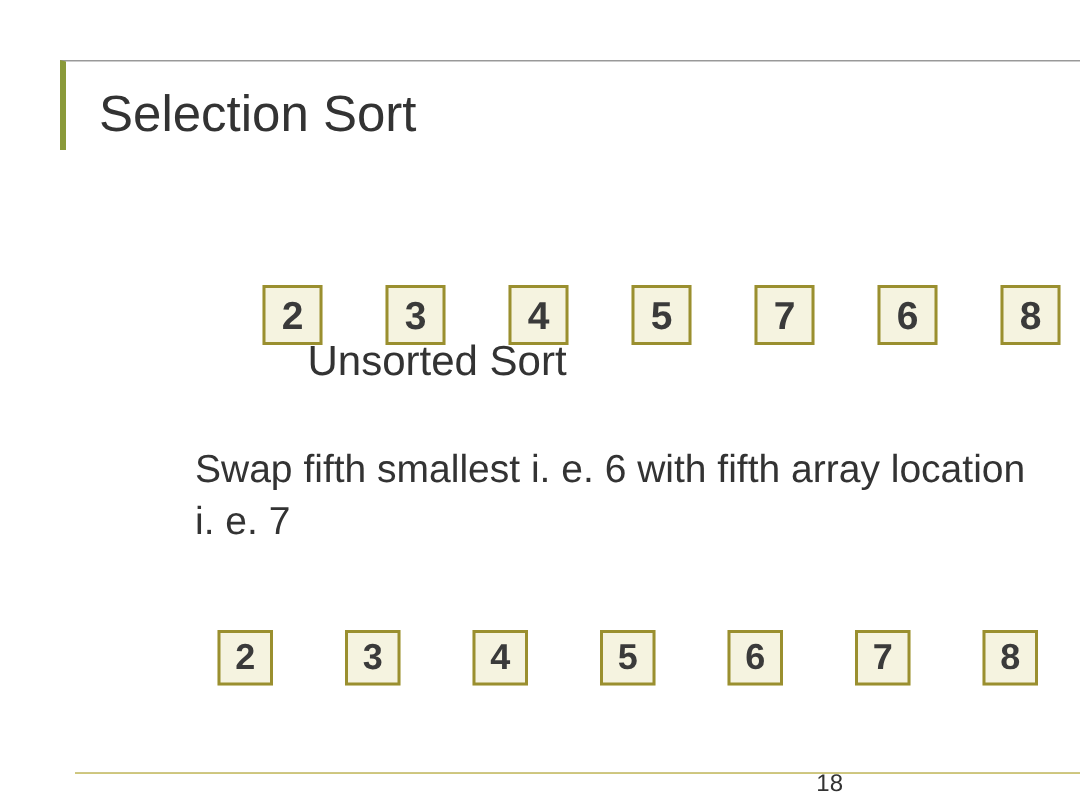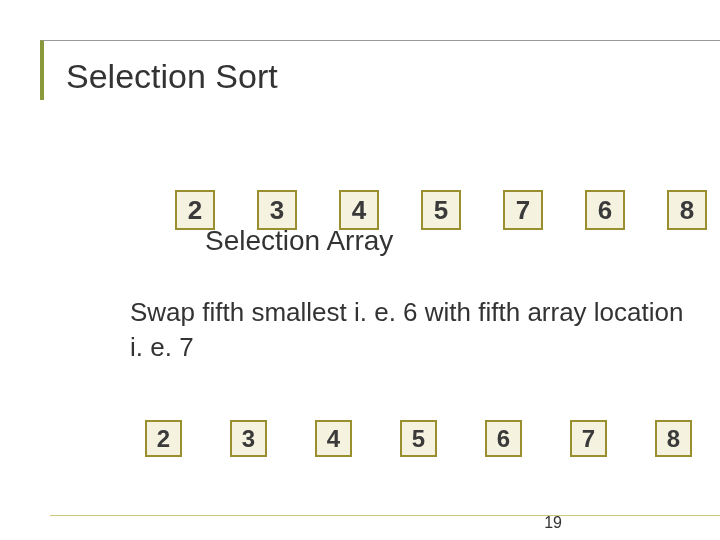--- a/index.html
+++ b/index.html
@@ -100,28 +100,28 @@
 <div class="array-row top">
   <div class="cell">2</div>
   <div class="cell">3</div>
   <div class="cell">4</div>
   <div class="cell">5</div>
   <div class="cell">7</div>
   <div class="cell">6</div>
   <div class="cell">8</div>
 </div>
 
-<div class="unsorted-label">Selection Array</div>
+<div class="unsorted-label">Unsorted Sort</div>
 
 <div class="instruction">Swap fifth smallest i. e. 6 with fifth array location i. e. 7</div>
 
 <div class="array-row bottom">
   <div class="cell">2</div>
   <div class="cell">3</div>
   <div class="cell">4</div>
   <div class="cell">5</div>
   <div class="cell">6</div>
   <div class="cell">7</div>
   <div class="cell">8</div>
 </div>
 
 <div class="bottom-line"></div>
-<div class="page-number">19</div>
+<div class="page-number">18</div>
 
 </body></html>

